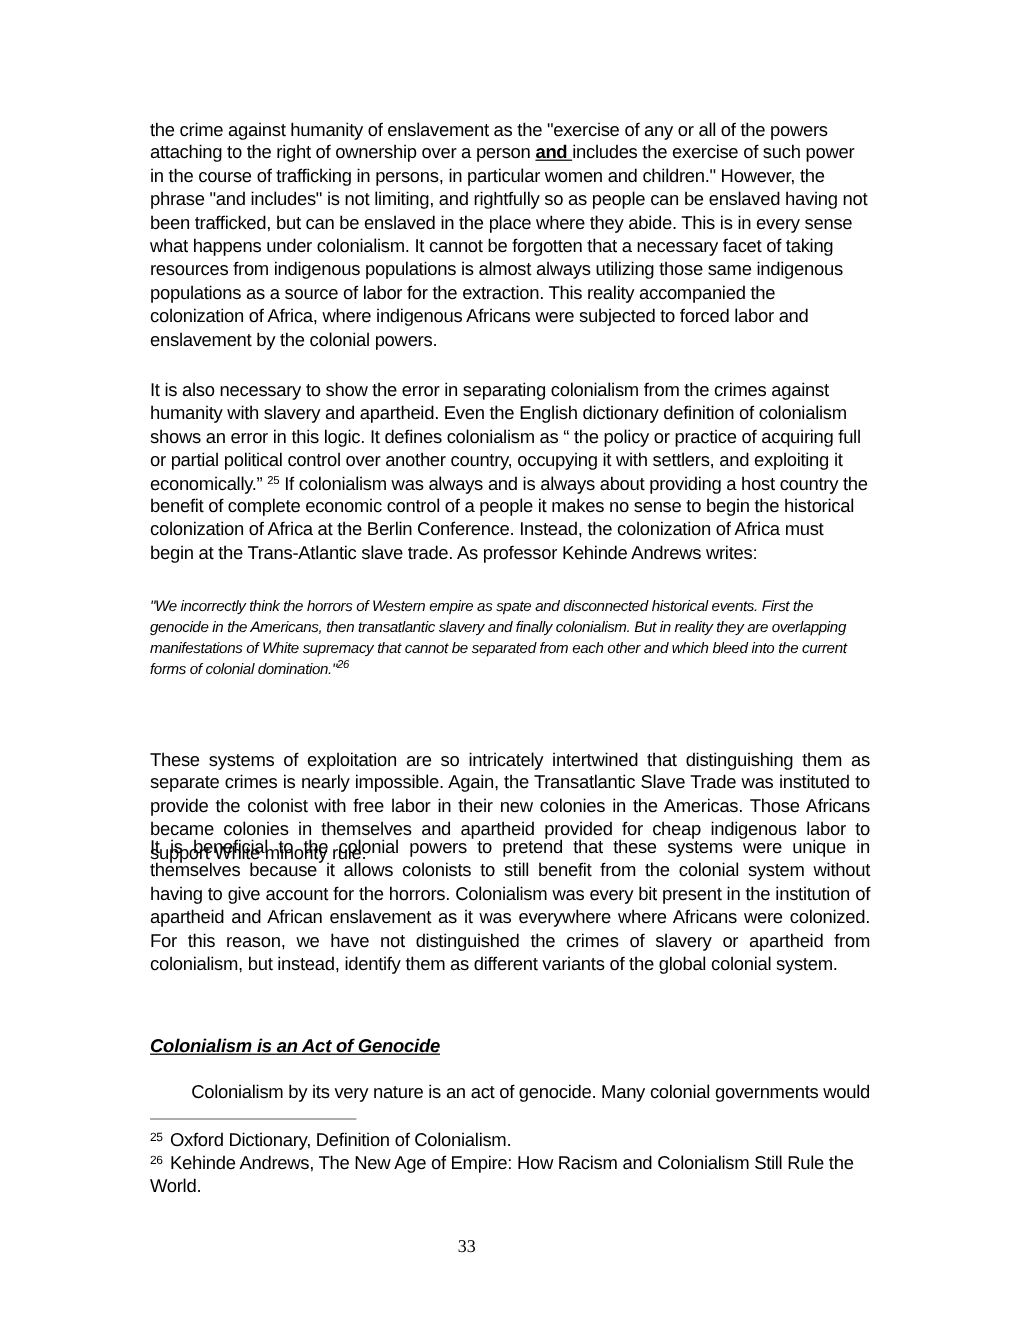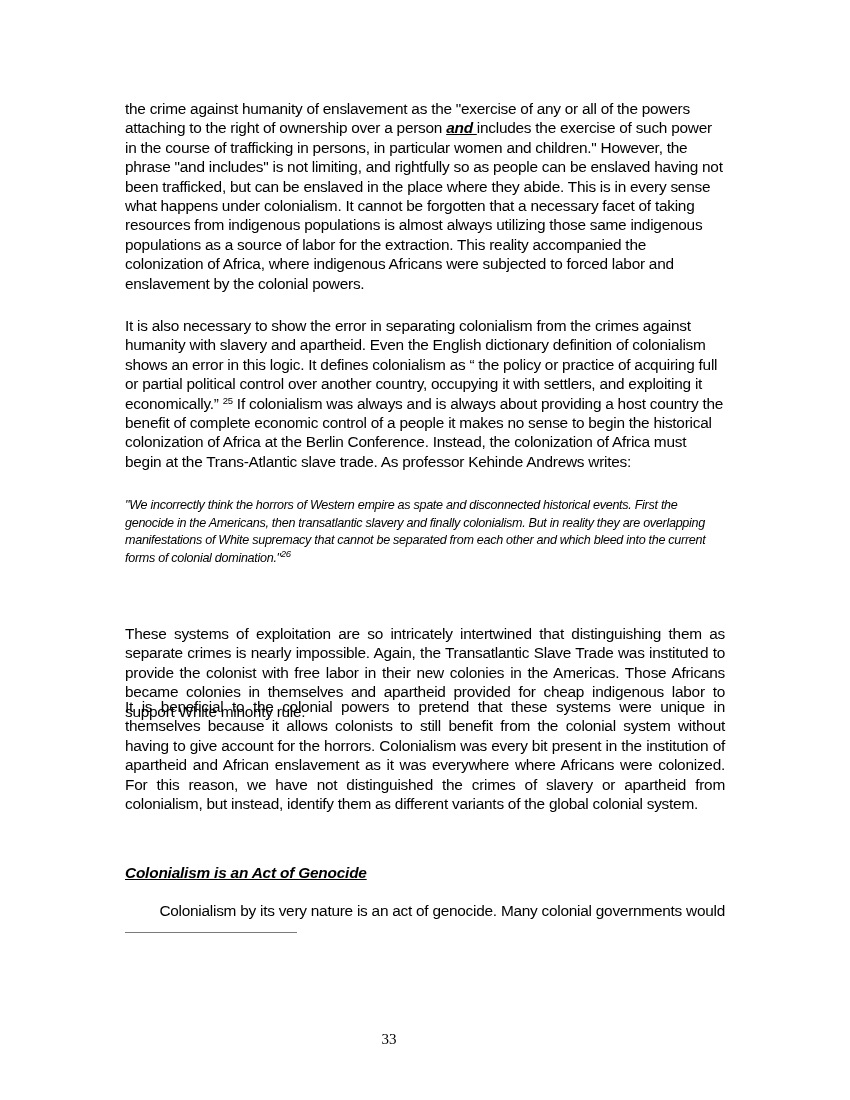--- a/index.html
+++ b/index.html
@@ -12,21 +12,21 @@
   .quote { top: 497px; font-family: "Liberation Sans", sans-serif; font-style: italic; font-size: 12.6px; line-height: 17.6px; letter-spacing: -0.3px; }
   .p3 { top: 600px; text-align: justify; margin-top: 24px; }
   .p4 { top: 697px; text-align: justify; }
   .heading { top: 863px; font-family: "Liberation Sans", sans-serif; font-weight: bold; font-style: italic; font-size: 15.4px; line-height: 19px; letter-spacing: -0.2px; text-decoration: underline; }
   .p5 { top: 901px; text-align: right; }
   .fn-rule { position: absolute; left: 125px; top: 932px; width: 172px; height: 1px; background: #7a7a7a; }
   .footnotes { top: 941px; font-size: 15.4px; line-height: 19px; }
   .fn { display: block; }
   sup, .sup { font-size: 9.5px; vertical-align: 5px; line-height: 0; }
   .fnnum { font-size: 10px; vertical-align: 4px; line-height: 0; margin-right: 2px; }
-  u.strong { font-weight: bold; text-decoration: underline; font-style: italic; }
+  u.strong { font-weight: bold; text-decoration: underline; }
   .page-number { position: absolute; left: 0; width: 778px; top: 1031px; text-align: center; font-family: "Liberation Serif", serif; font-size: 15px; }
 </style>
 </head>
 <body>
 
 <div class="page">
 
   <p class="blk text p1"><span>the crime against humanity of enslavement as the "exercise of any or all of the powers attaching to the right of ownership over a person </span><u class="strong">and </u><span>includes the exercise of such power in the course of trafficking in persons, in particular women and children." However, the phrase "and includes" is not limiting, and rightfully so as people can be enslaved having not been trafficked, but can be enslaved in the place where they abide. This is in every sense what happens under colonialism. It cannot be forgotten that a necessary facet of taking resources from indigenous populations is almost always utilizing those same indigenous populations as a source of labor for the extraction. This reality accompanied the colonization of Africa, where indigenous Africans were subjected to forced labor and enslavement by the colonial powers.</span></p>
 
   <p class="blk text p2"><span>It is also necessary to show the error in separating colonialism from the crimes against humanity with slavery and apartheid. Even the English dictionary definition of colonialism shows an error in this logic. It defines colonialism as “ the policy or practice of acquiring full or partial political control over another country, occupying it with settlers, and exploiting it economically.”</span> <sup>25</sup><span> If colonialism was always and is always about providing a host country the benefit of complete economic control of a people it makes no sense to begin the historical colonization of Africa at the Berlin Conference. Instead, the colonization of Africa must begin at the Trans-Atlantic slave trade. As professor Kehinde Andrews writes:</span></p>
@@ -36,15 +36,19 @@
   <p class="blk text p3">These systems of exploitation are so intricately intertwined that distinguishing them as separate crimes is nearly impossible. Again, the Transatlantic Slave Trade was instituted to provide the colonist with free labor in their new colonies in the Americas. Those Africans became colonies in themselves and apartheid provided for cheap indigenous labor to support White minority rule.</p>
 
   <p class="blk text p4">It is beneficial to the colonial powers to pretend that these systems were unique in themselves because it allows colonists to still benefit from the colonial system without having to give account for the horrors. Colonialism was every bit present in the institution of apartheid and African enslavement as it was everywhere where Africans were colonized.  For this reason, we have not distinguished the crimes of slavery or apartheid from colonialism, but instead, identify them as different variants of the global colonial system.</p>
 
   <h3 class="blk heading">Colonialism is an Act of Genocide</h3>
 
   <p class="blk text p5">Colonialism by its very nature is an act of genocide. Many colonial governments would</p>
 
   <div class="fn-rule"></div>
 
+  <div class="blk text footnotes">
+    <span class="fn"><span class="fnnum">25</span><span> Oxford Dictionary, Definition of Colonialism.</span></span>
+    <span class="fn"><span class="fnnum">26</span><span> Kehinde Andrews, The New Age of Empire: How Racism and Colonialism Still Rule the World.</span></span>
+  </div>
 
   <div class="page-number">33</div>
 </div>
 
 </body></html>

